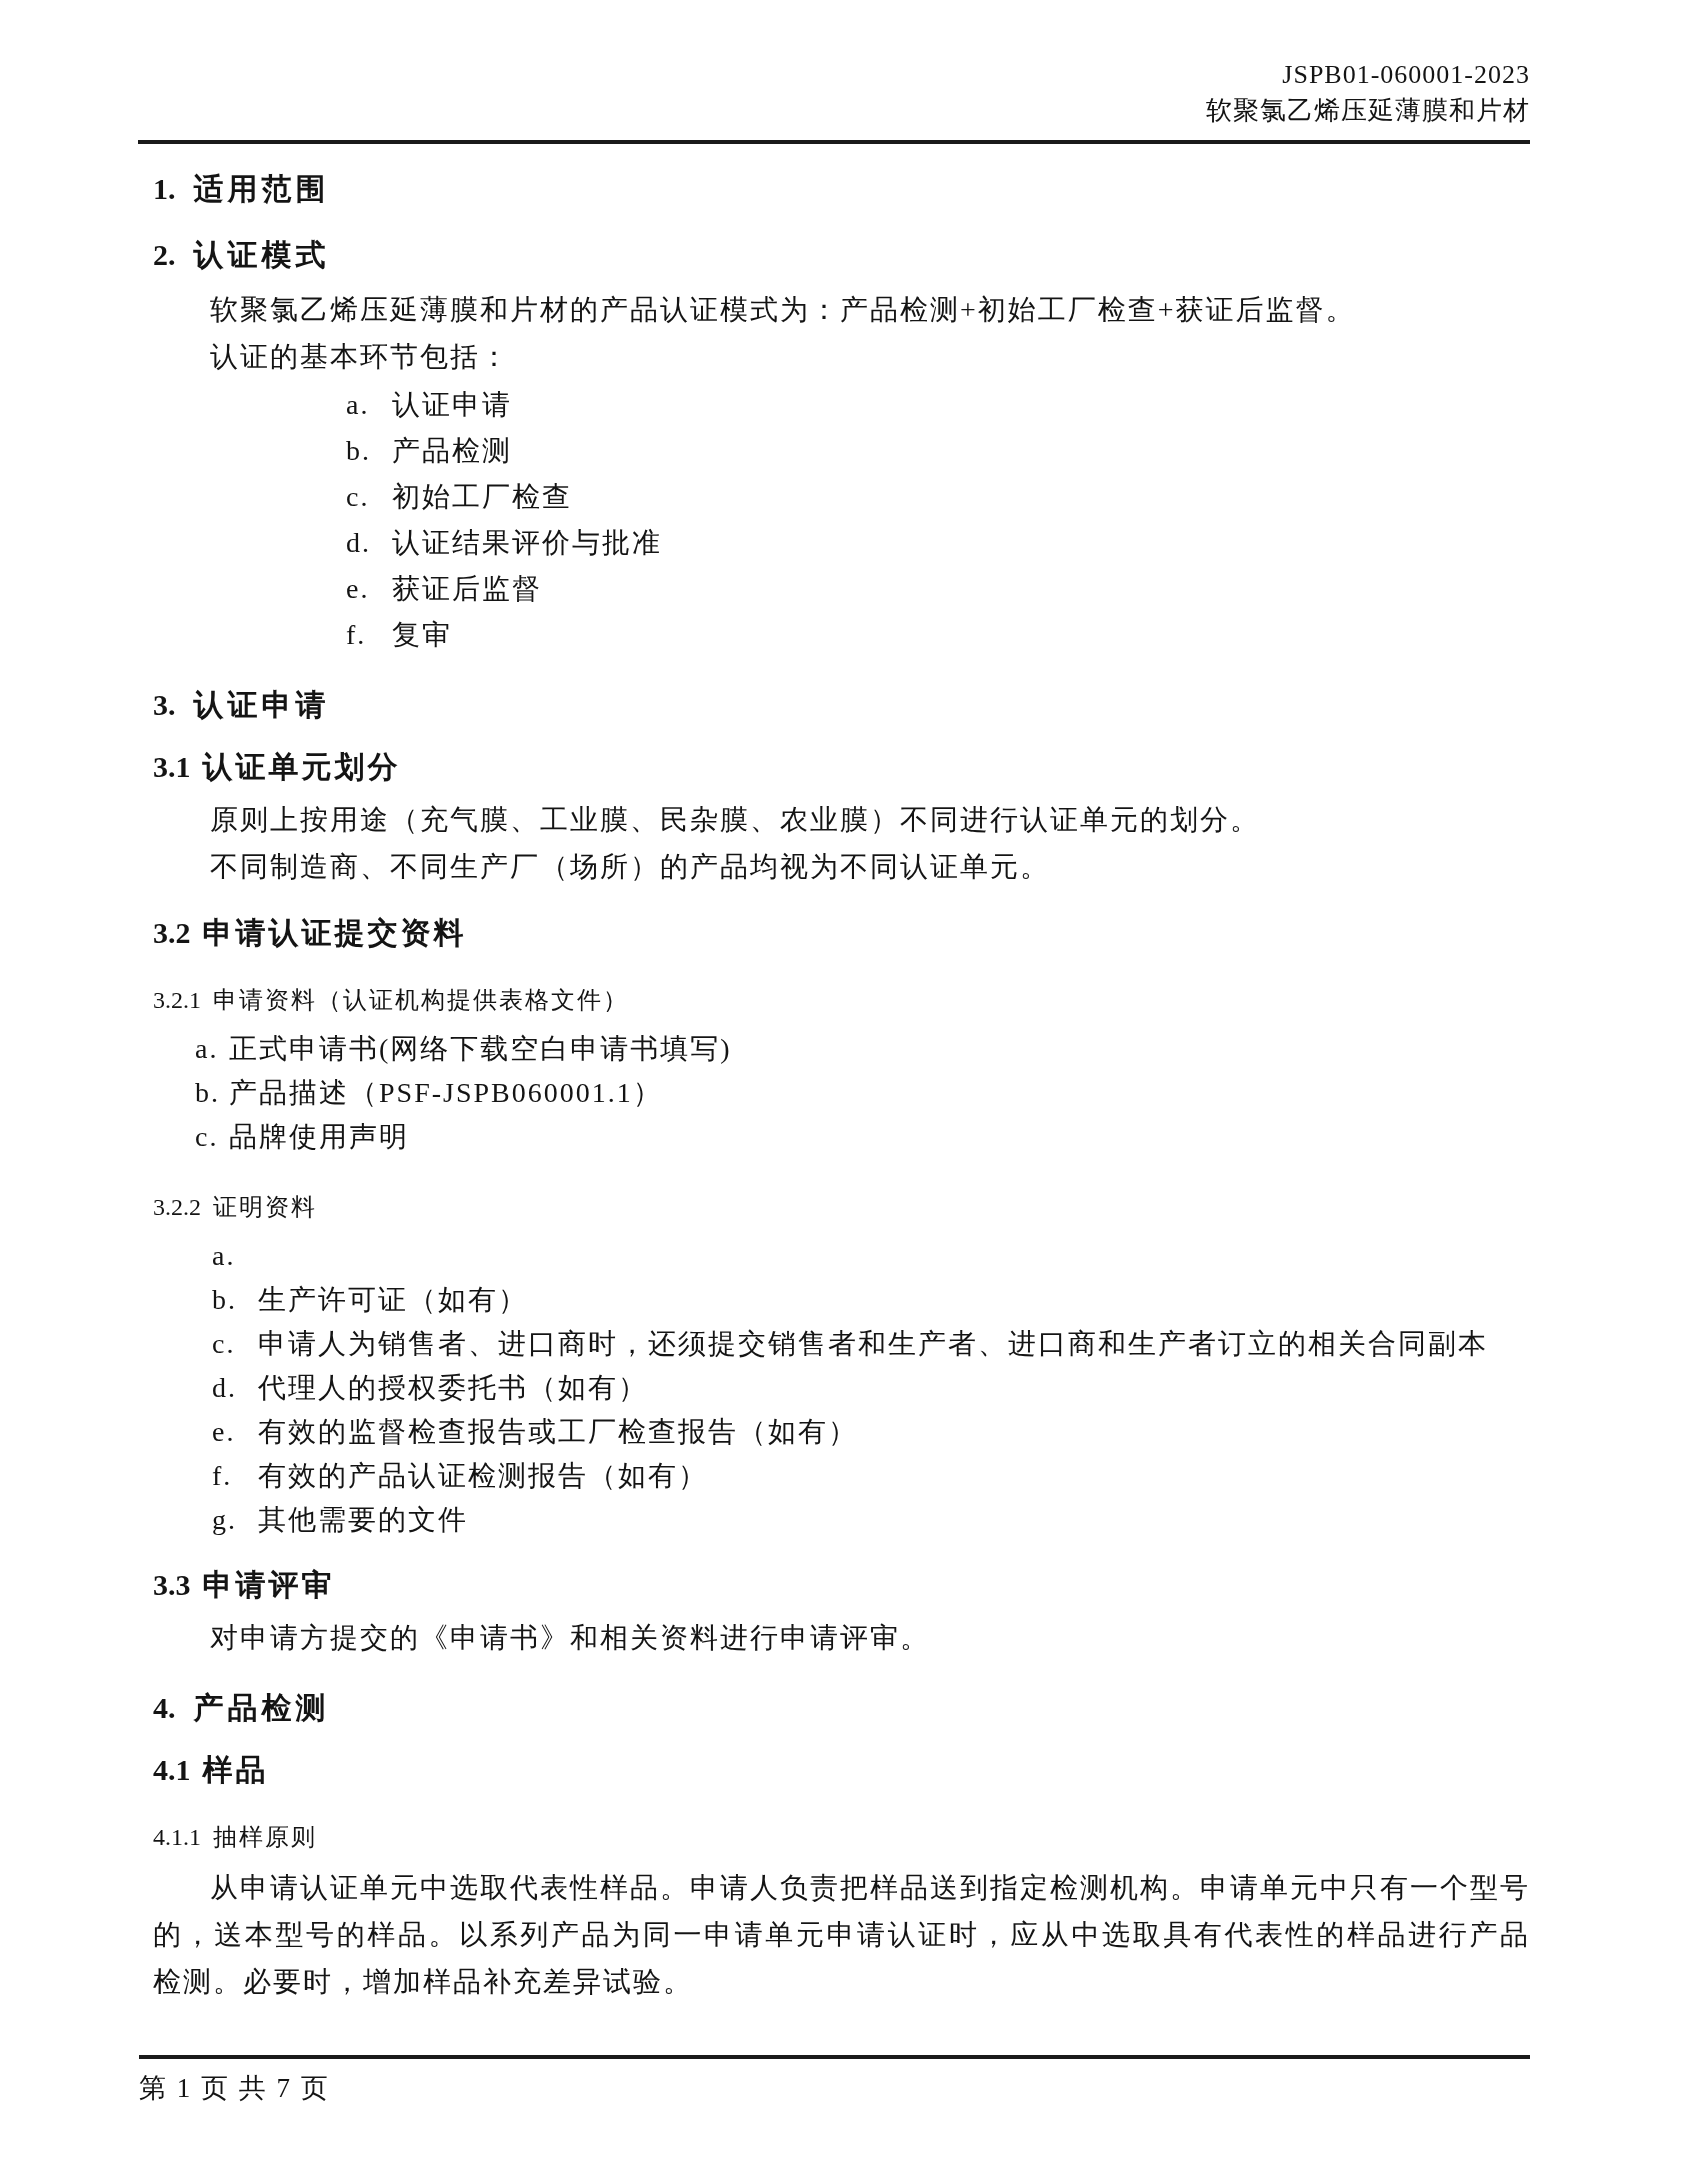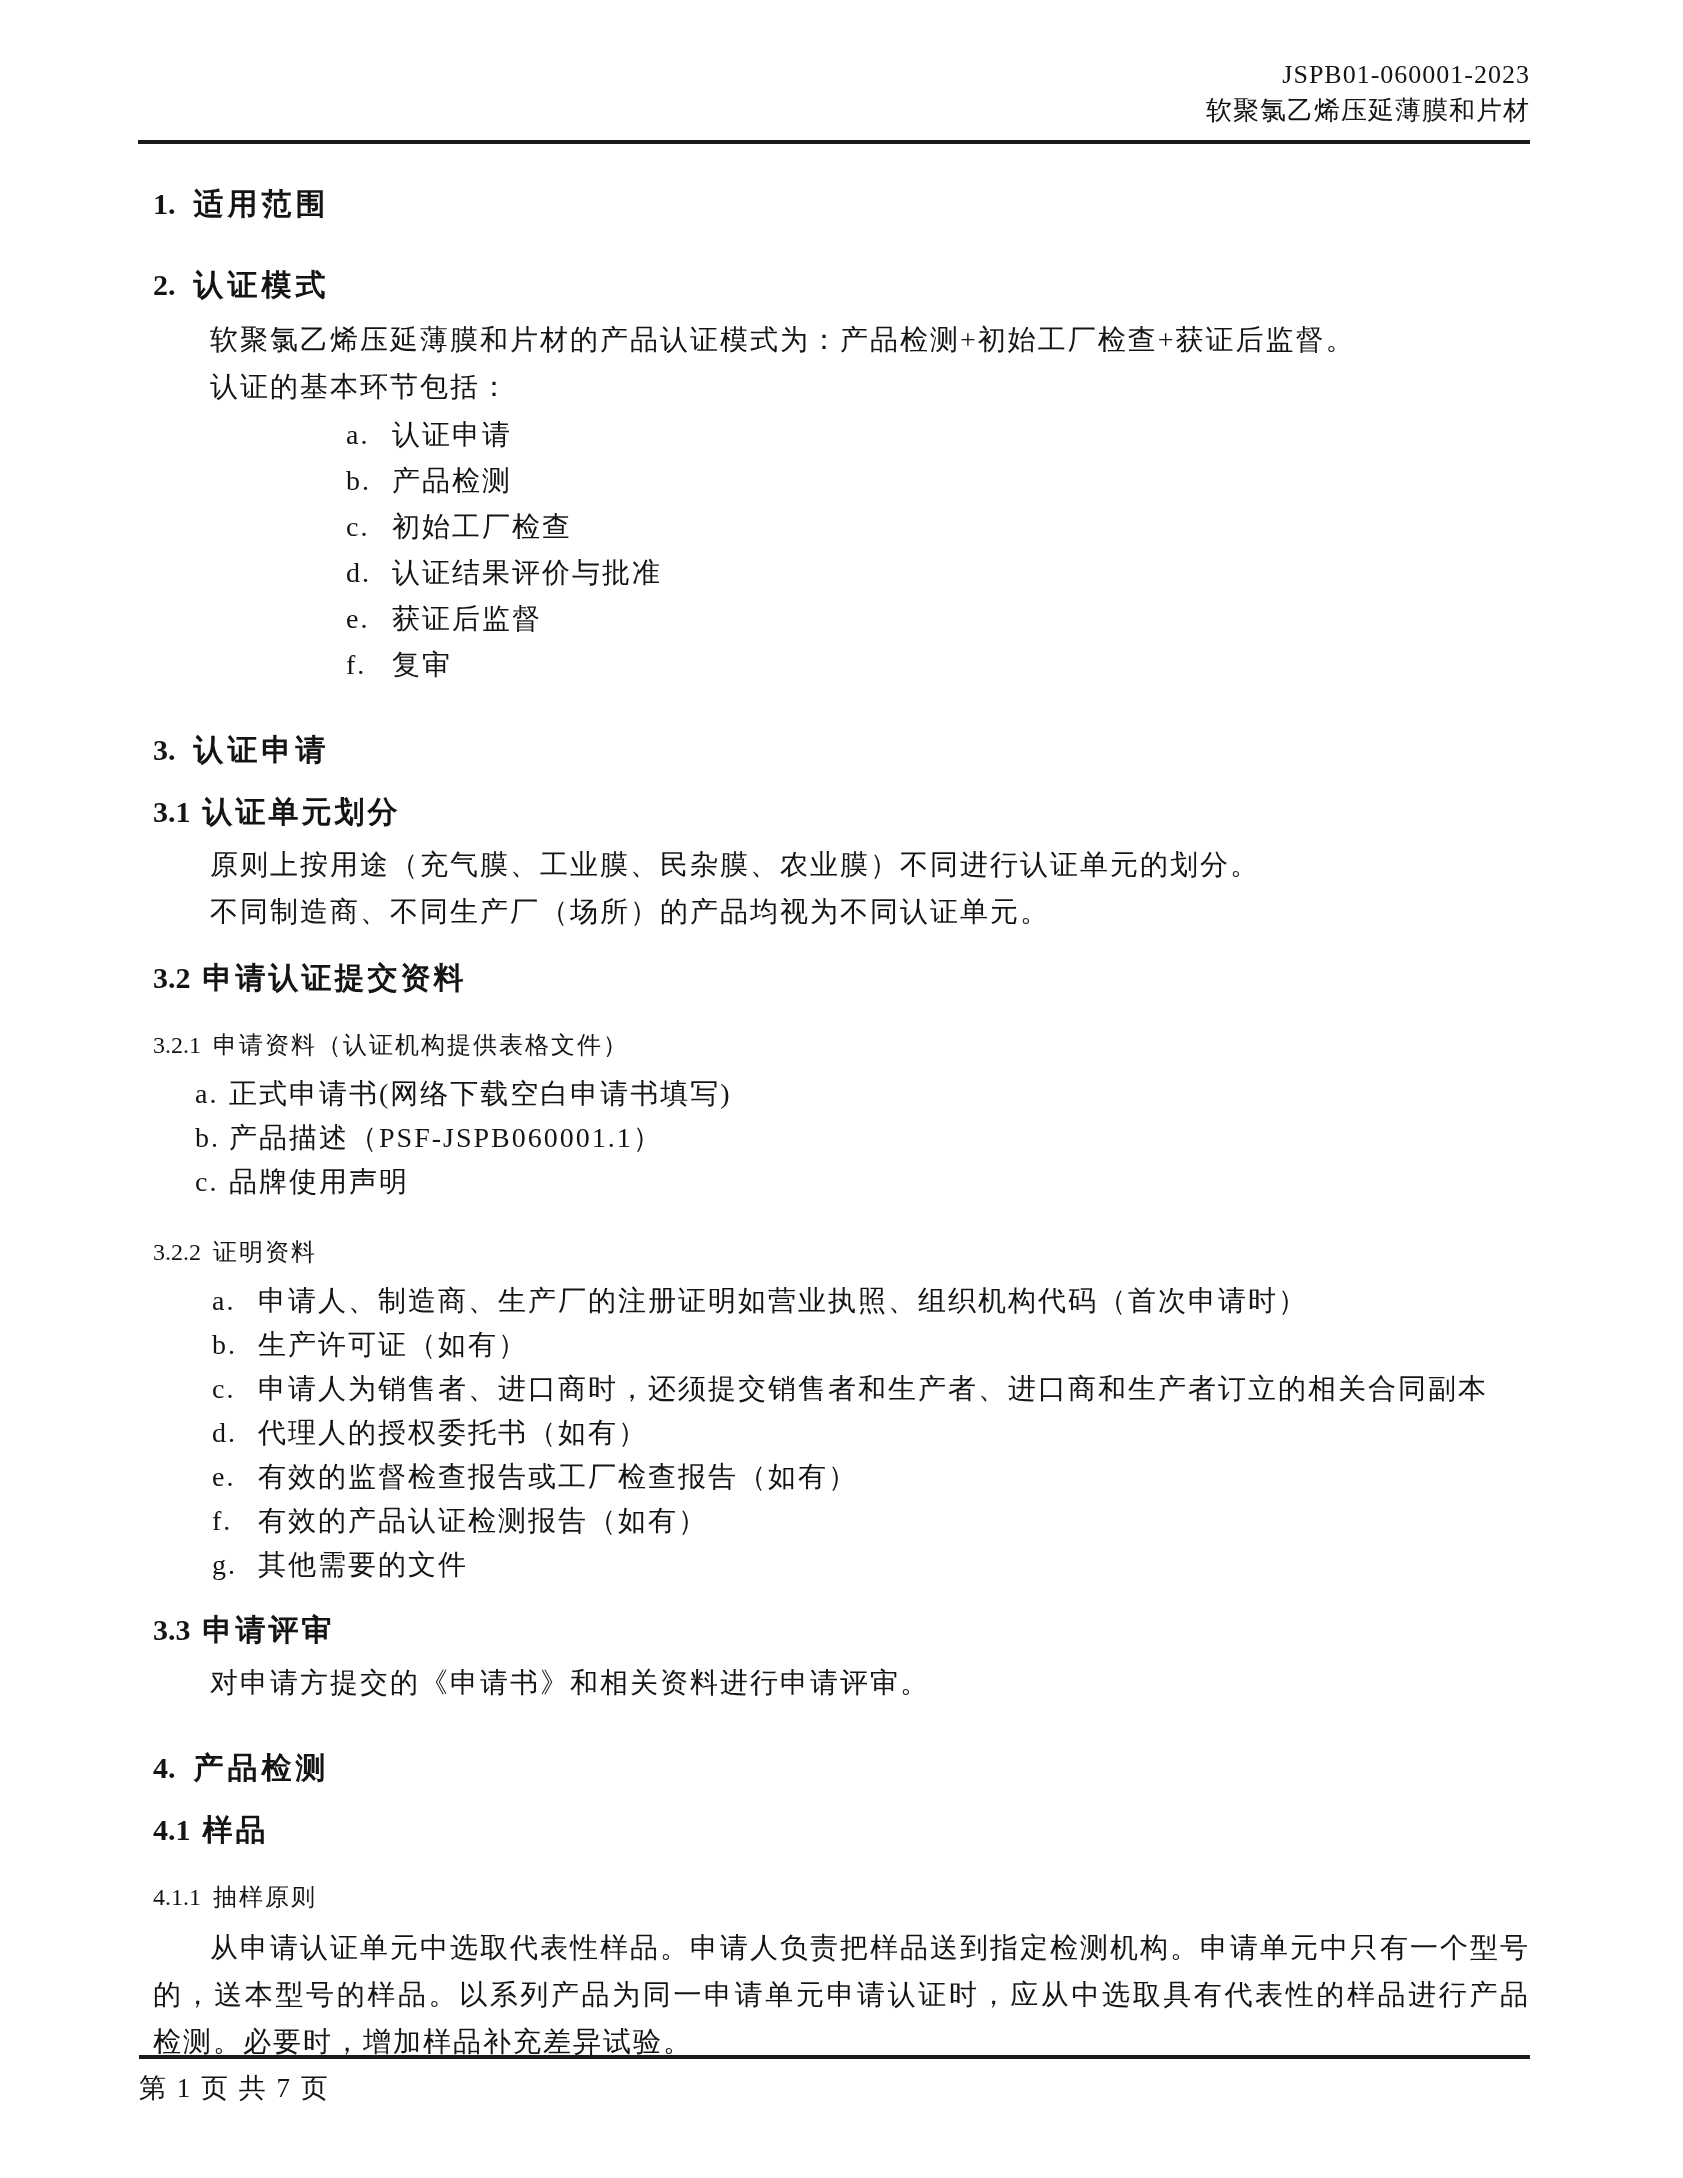--- a/index.html
+++ b/index.html
@@ -17,21 +17,21 @@
   .header-rule{ position:absolute; left:-15px; right:0; top:83px; height:4px; background:#1a1a1a; }
   
   .footer{position:absolute;left:139px;right:153px;top:2055px;}
   .footer-rule{height:4px;background:#1a1a1a;}
   .footer-text{text-align:left;font-size:27px;line-height:34px;margin-top:12px;letter-spacing:2px;}
   
   .content{position:absolute;left:153px;right:153px;top:170px;}
   .h1{display:flex;gap:18px;align-items:baseline;
       font-size:30px;font-weight:700;line-height:38px;
       margin:28px 0 12px;}
-  .h1 .h-title{letter-spacing:4px;margin-top:15px;}
+  .h1 .h-title{letter-spacing:4px;}
   .h1:first-child{margin-top:0;}
   .h2{display:flex;gap:12px;align-items:baseline;
       font-size:30px;font-weight:700;line-height:38px;
       margin:24px 0 10px;}
   .h2 .h-title{letter-spacing:3px;}
   .h3{display:flex;gap:12px;align-items:baseline;
       font-size:24px;font-weight:400;line-height:38px;
       margin:14px 0 8px;}
   .h3 .h-title{letter-spacing:2px;margin-top:15px;}
   .para{font-size:28px;line-height:47px;letter-spacing:2px;
@@ -136,21 +136,20 @@
     </div>
 
     <div class="h3">
       <span class="h-num">3.2.2</span>
       <span class="h-title">证明资料</span>
     </div>
 
     <div class="list list-322">
       <div class="li">
         <span class="li-label">a.</span>
-        <span class="li-text">申请人、制造商、生产厂的注册证明如营业执照、组织机构代码（首次申请时）</span>
       </div>
       <div class="li">
         <span class="li-label">b.</span>
         <span class="li-text">生产许可证（如有）</span>
       </div>
       <div class="li">
         <span class="li-label">c.</span>
         <span class="li-text">申请人为销售者、进口商时，还须提交销售者和生产者、进口商和生产者订立的相关合同副本</span>
       </div>
       <div class="li">

